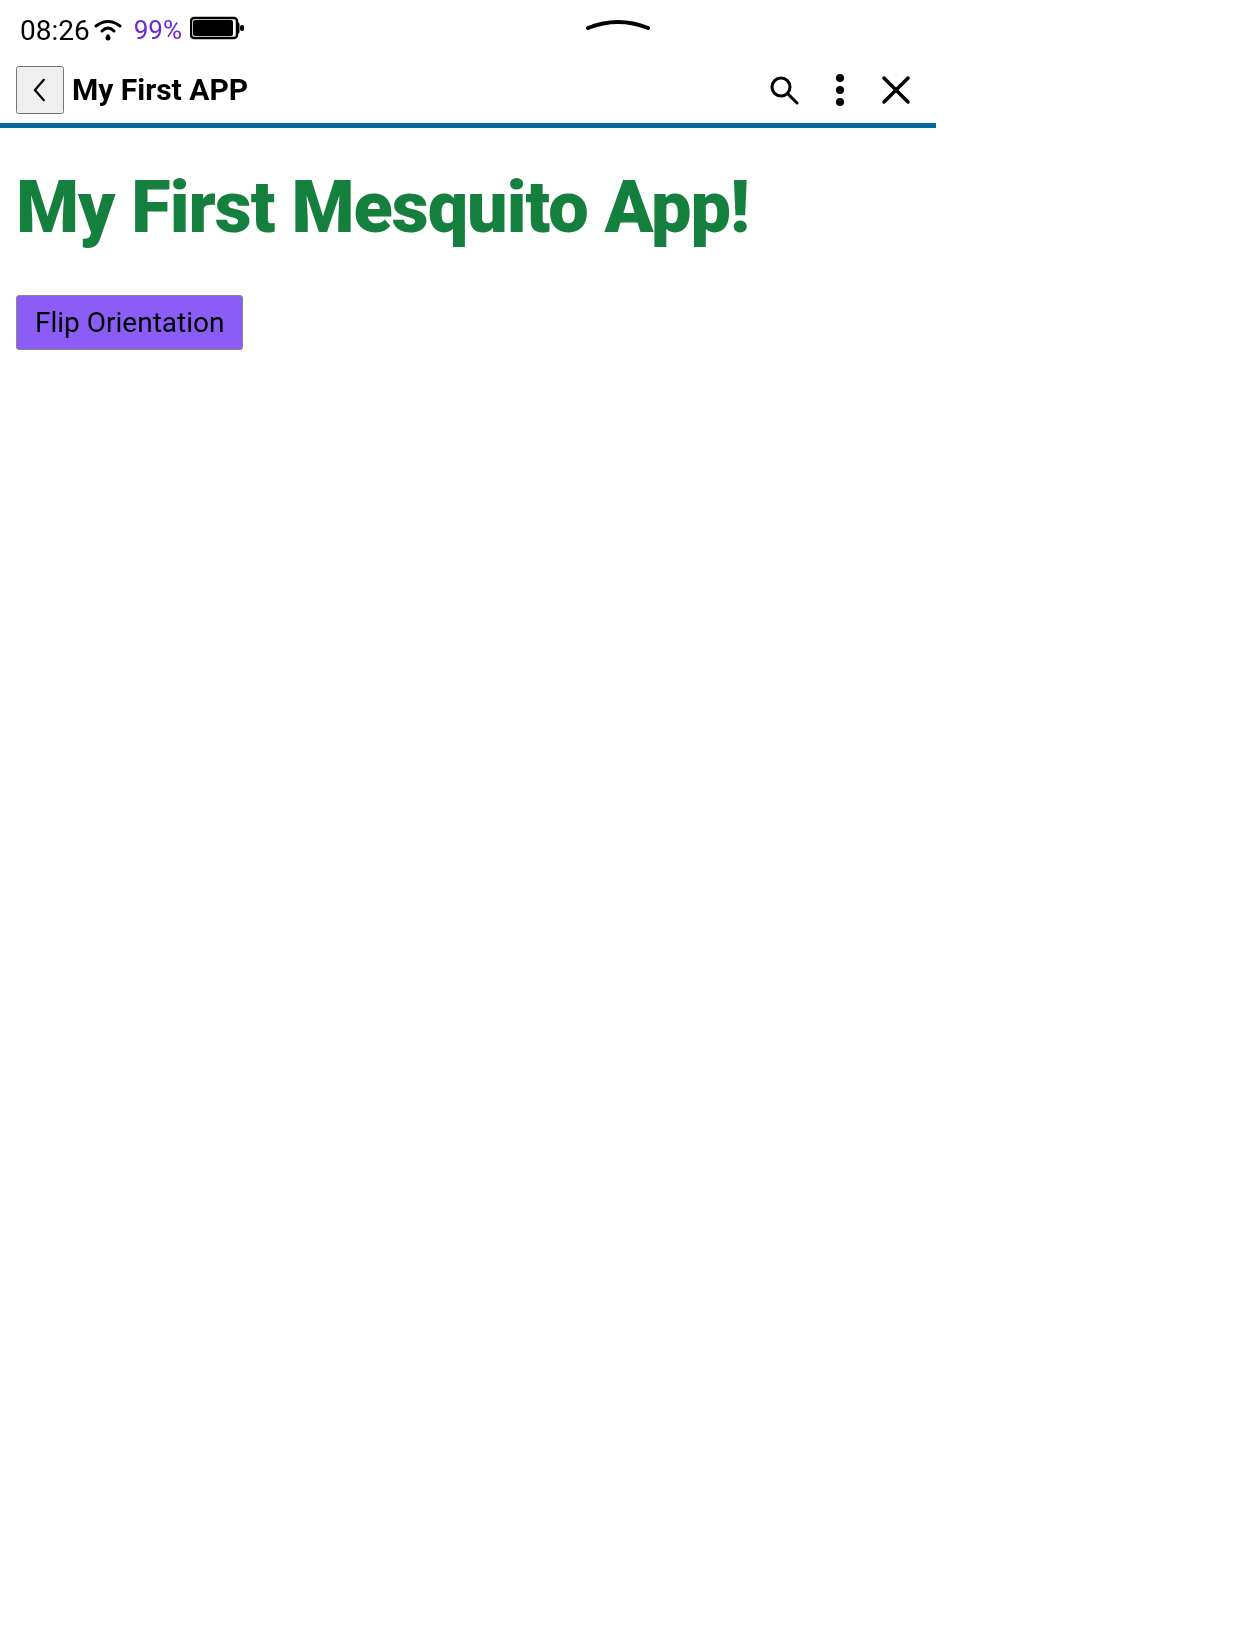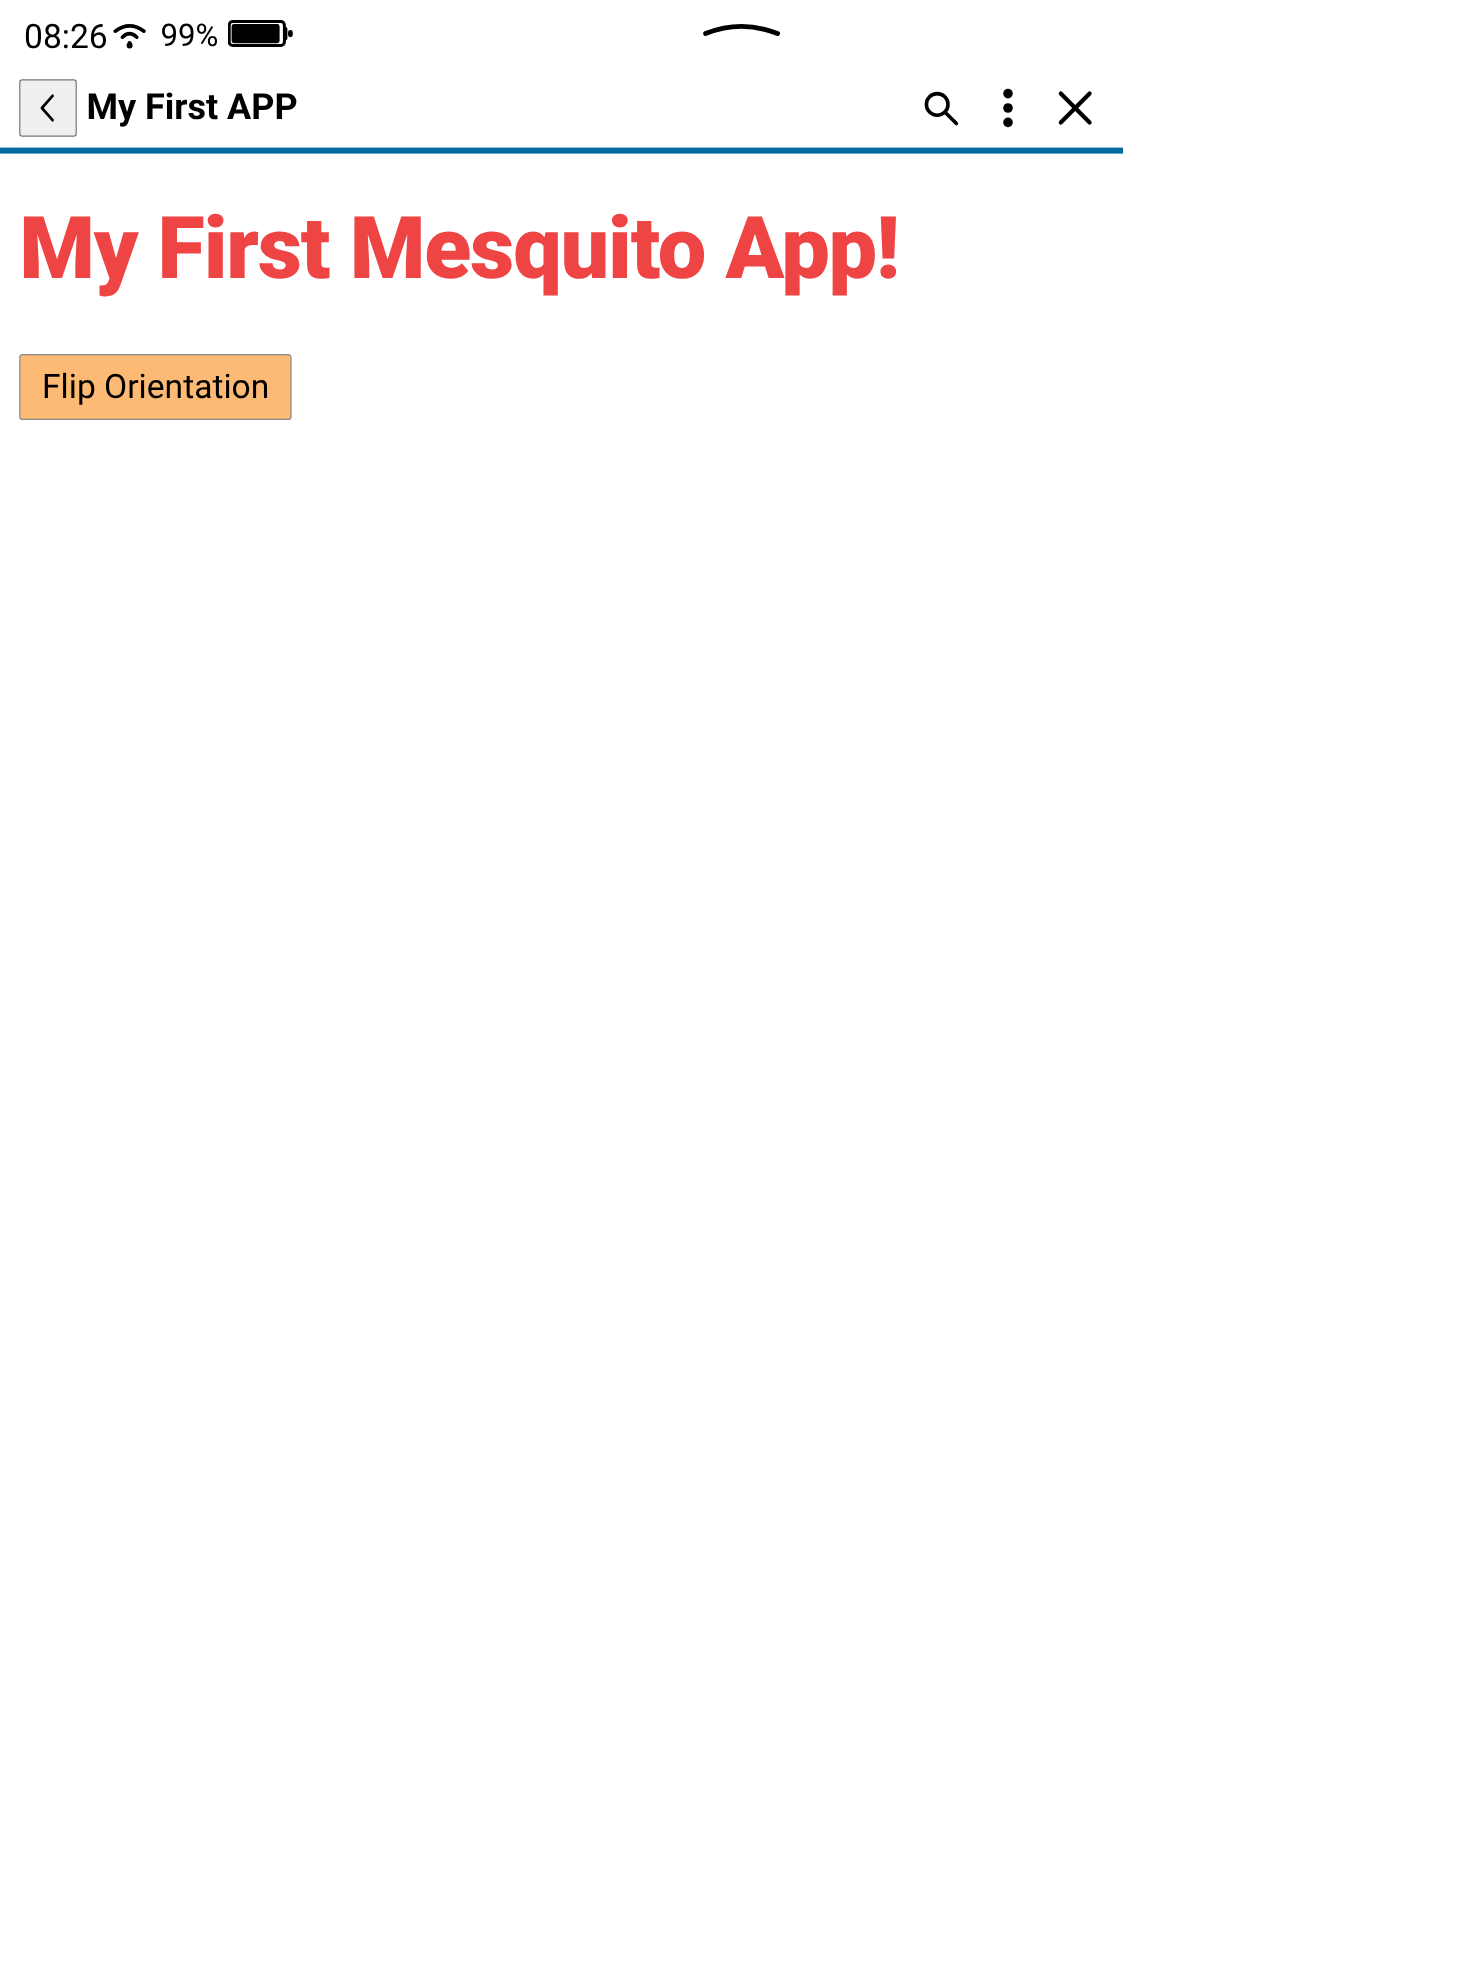--- a/index.html
+++ b/index.html
@@ -45,21 +45,21 @@
 
     .status-icons {
       display: flex;
       align-items: center;
       gap: 8px;
     }
 
     .battery-text {
       font-size: 26px;
       font-weight: 400;
-      color: #000000;
+      color: #6d28d9;
     }
 
     
     .nav-bar {
       display: flex;
       align-items: center;
       padding: 0 16px;
       height: 72px;
       border-bottom: 5px solid #0369a1;
       position: relative;
@@ -101,30 +101,30 @@
     }
 
     
     .main-content {
       padding: 40px 16px 24px 16px;
     }
 
     .page-heading {
       font-size: 72px;
       font-weight: 900;
-      color: #ef4444;
+      color: #15803d;
       line-height: 1.1;
       margin-bottom: 48px;
       letter-spacing: -1px;
     }
 
     .flip-button {
       display: inline-block;
       padding: 10px 18px;
-      background: #fdba74;
+      background: #8b5cf6;
       border: 1.5px solid #888;
       border-radius: 3px;
       font-size: 28px;
       font-weight: 400;
       color: #000;
       cursor: pointer;
       font-family: inherit;
     }
 
     

